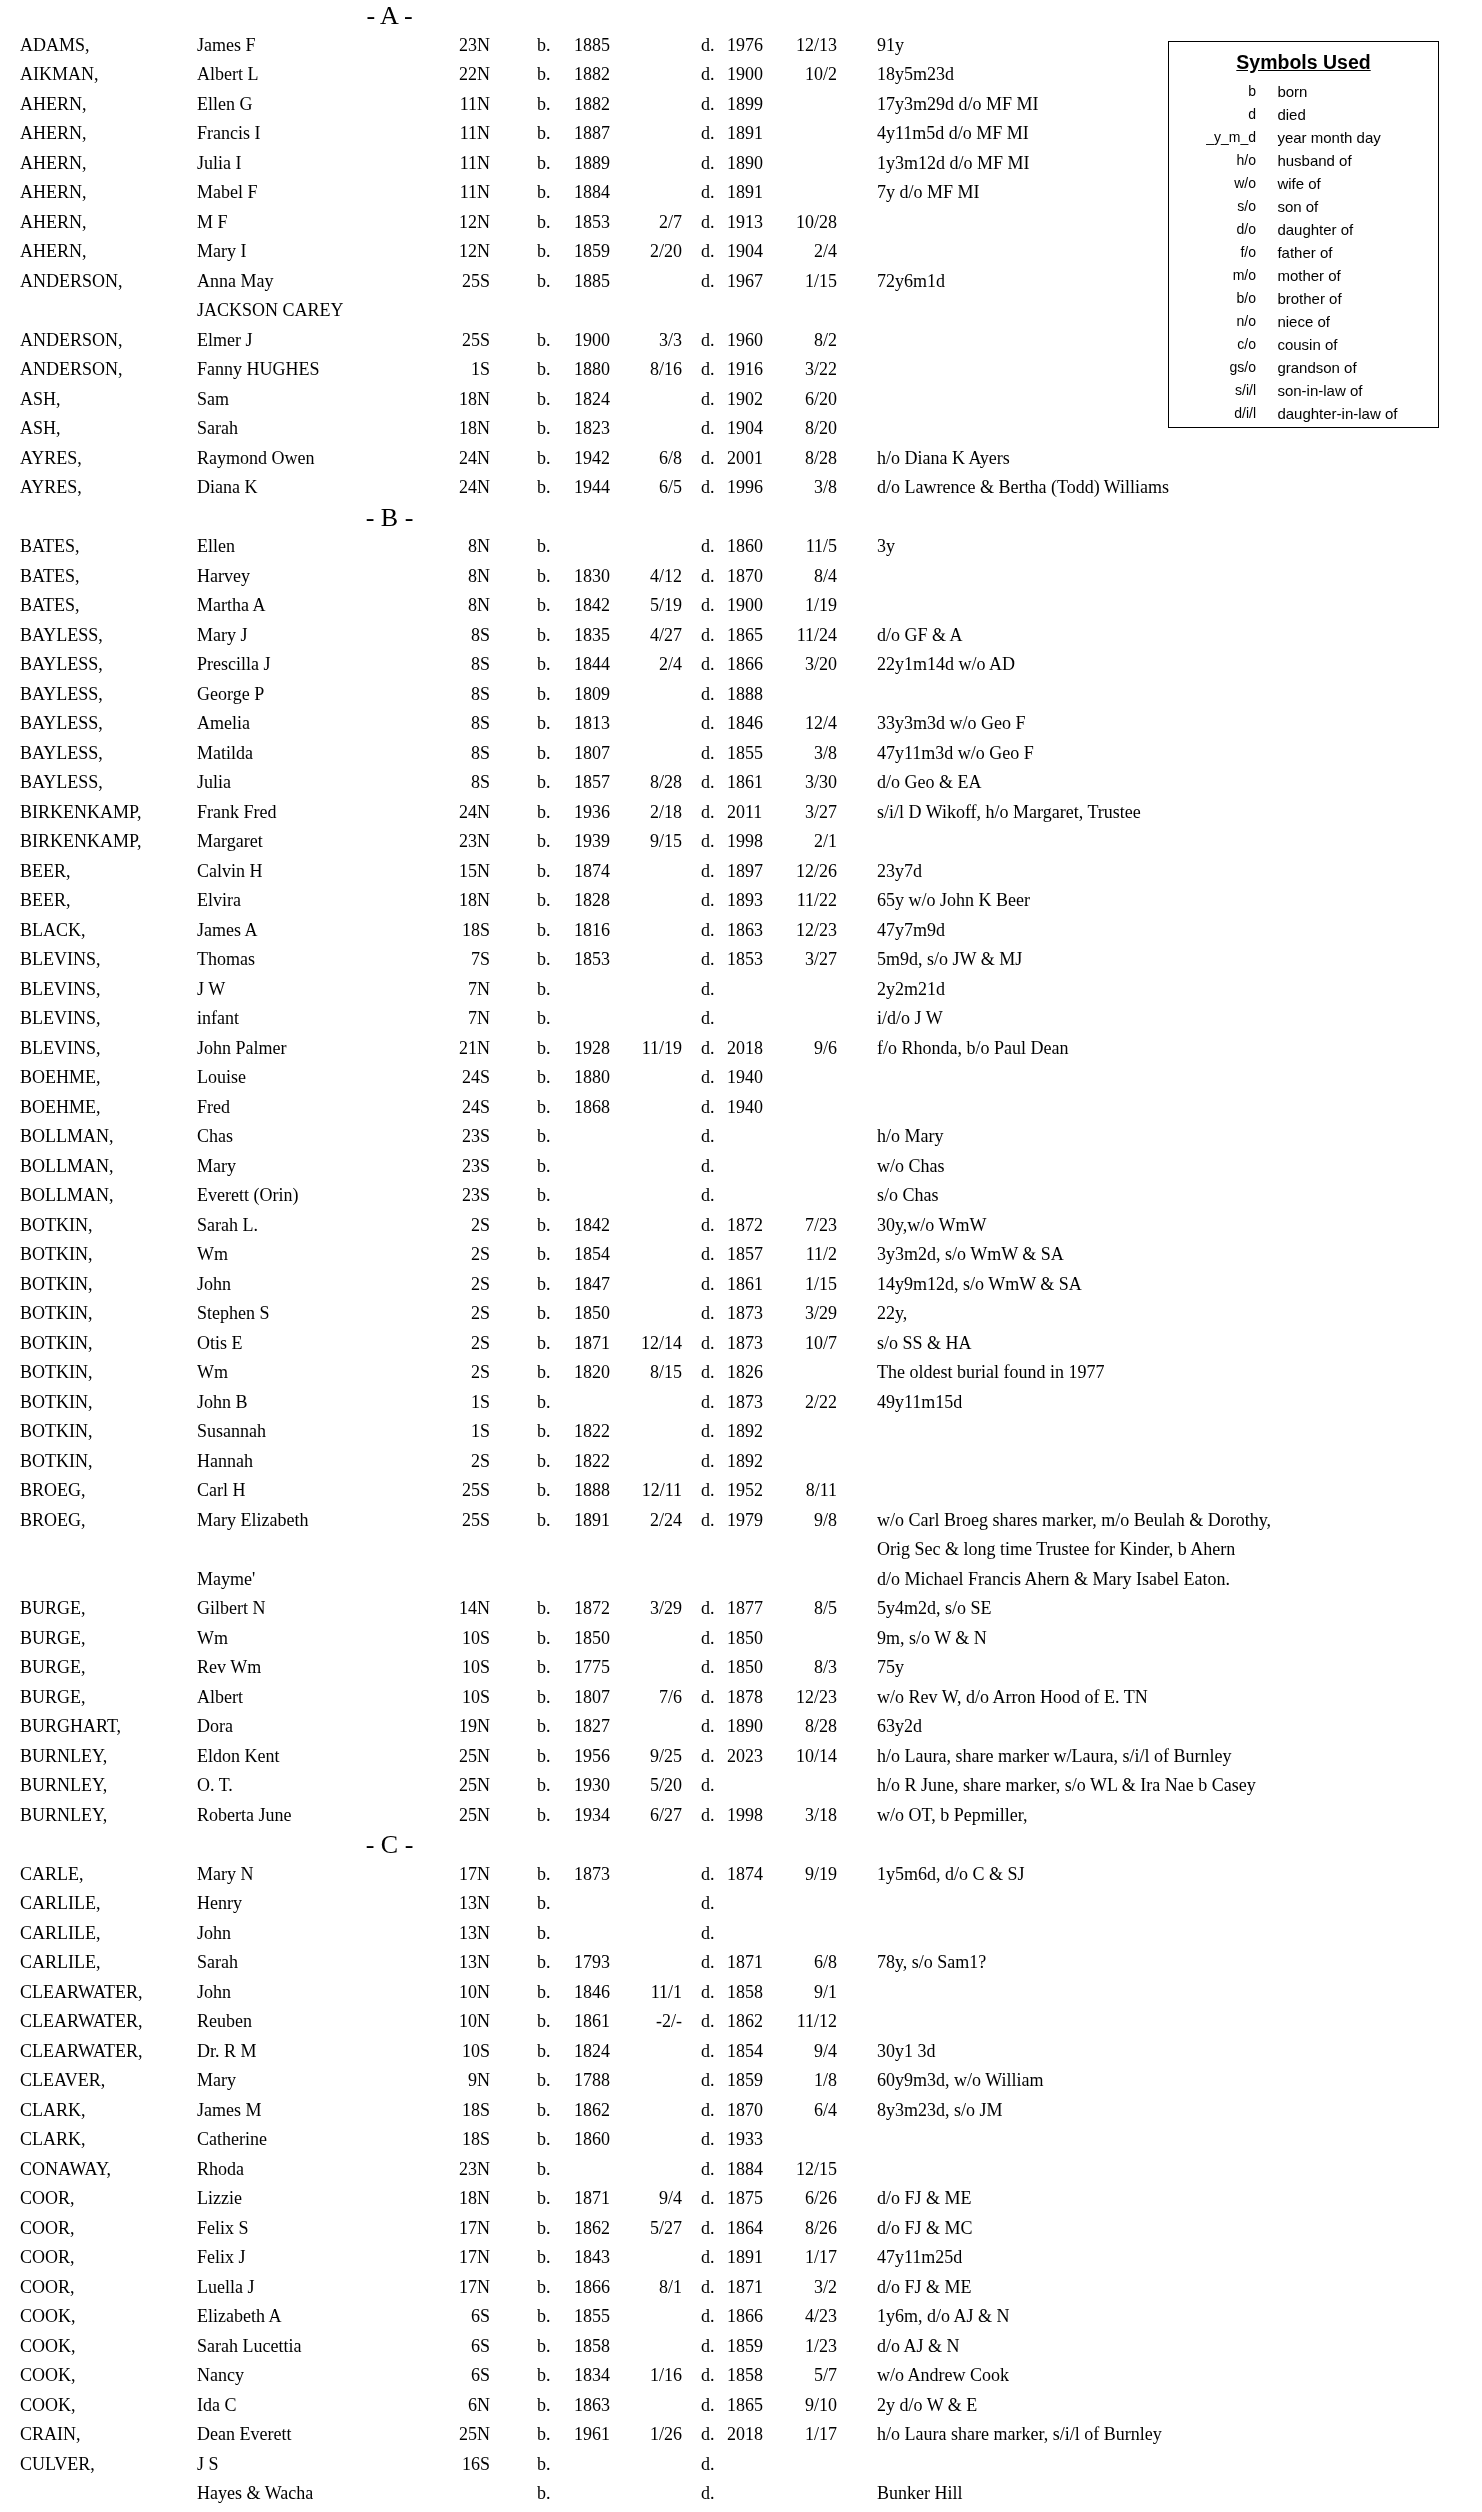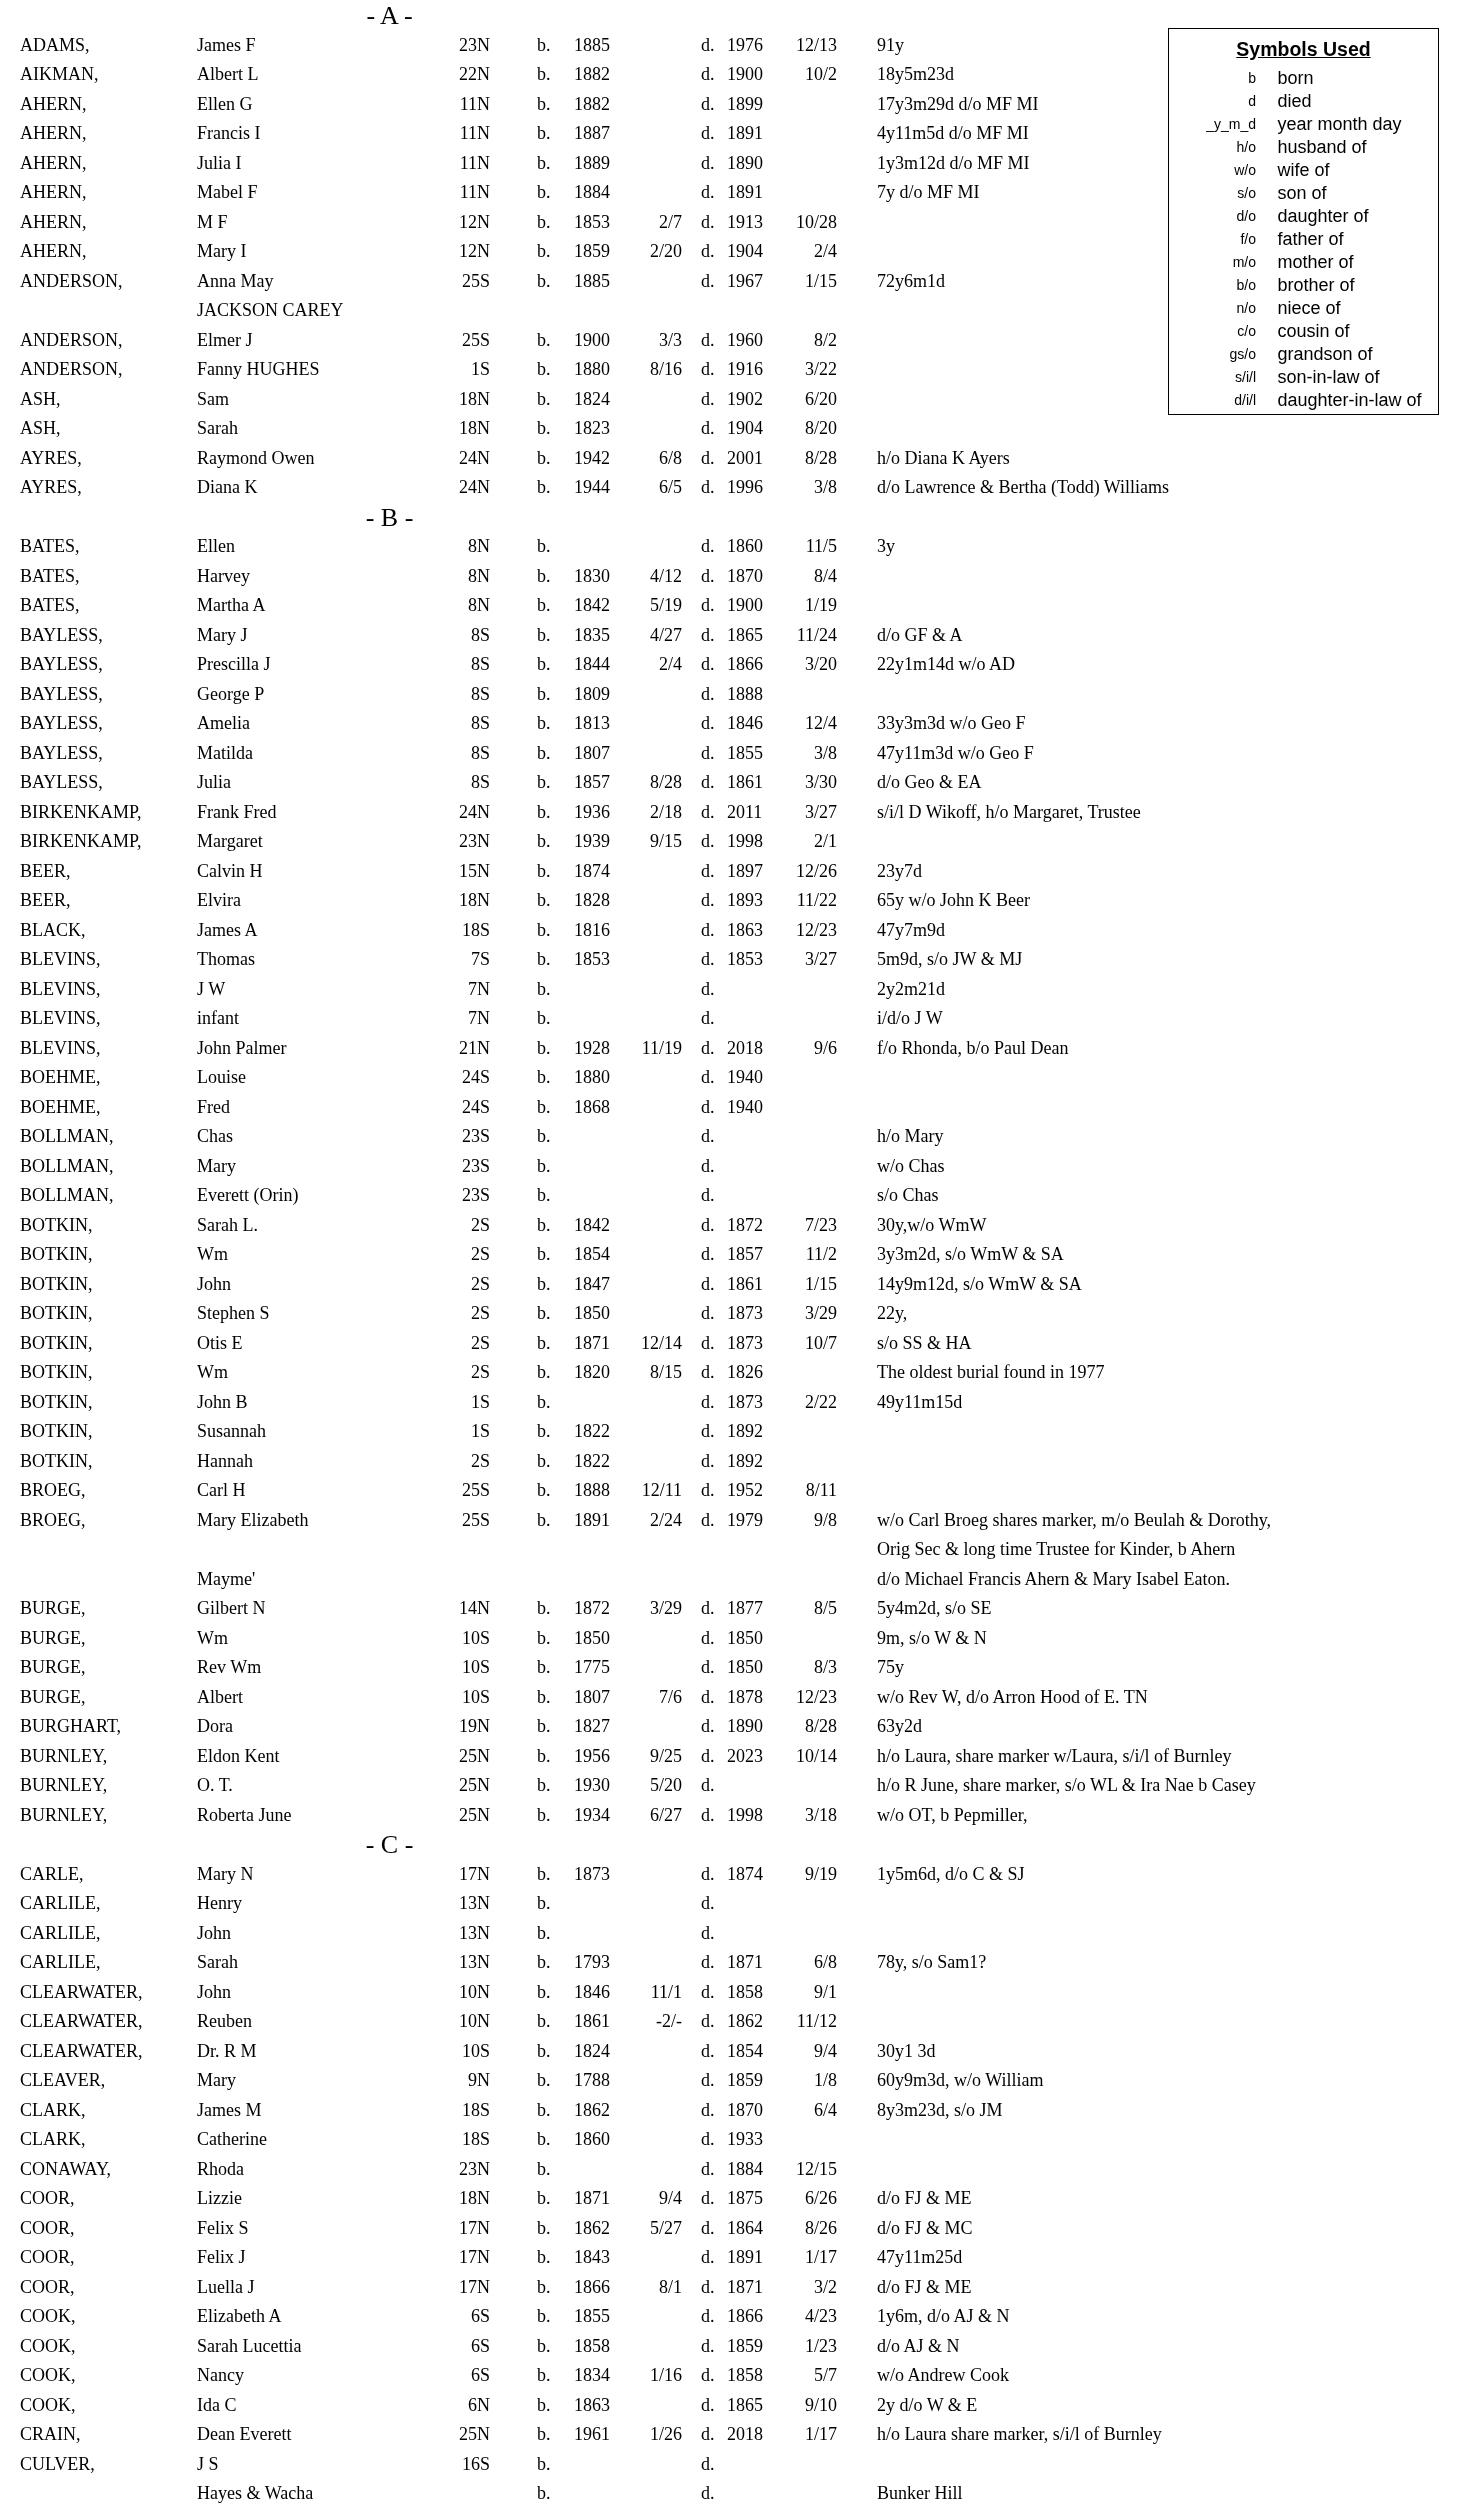--- a/index.html
+++ b/index.html
@@ -12,27 +12,27 @@
   .c-surname{left:20px;}
   .c-given{left:197px;}
   .c-plot{left:396px;width:94px;text-align:right;}
   .c-blabel{left:537px;}
   .c-byear{left:574px;}
   .c-bmd{left:619px;width:63px;text-align:right;}
   .c-dlabel{left:701px;}
   .c-dyear{left:727px;}
   .c-dmd{left:774px;width:63px;text-align:right;}
   .c-notes{left:877px;}
-  .symbols{position:absolute;left:1168px;top:28px;width:271px;height:387px;
+  .symbols{position:absolute;left:1168px;top:41px;width:271px;height:387px;
            border:1.9px solid #000;background:#fff;font-family:"Liberation Sans",sans-serif;box-sizing:border-box;}
   .symbols-title{margin-top:8.8px;text-align:center;font-size:19.5px;font-weight:bold;text-decoration:underline;}
   .sym-list{margin-top:6.3px;}
   .sym-row{display:flex;height:23px;line-height:23px;}
   .sym-key{width:87px;text-align:right;font-size:14px;}
-  .sym-val{margin-left:21.4px;font-size:18px;}
+  .sym-val{margin-left:21.4px;font-size:15px;}
 </style>
 </head>
 <body>
 
 <div class="page">
   <div id="records">
       <div class="rowline sect-wrap">
         <span class="sect">- A -</span>
       </div>
       <div class="rowline">

